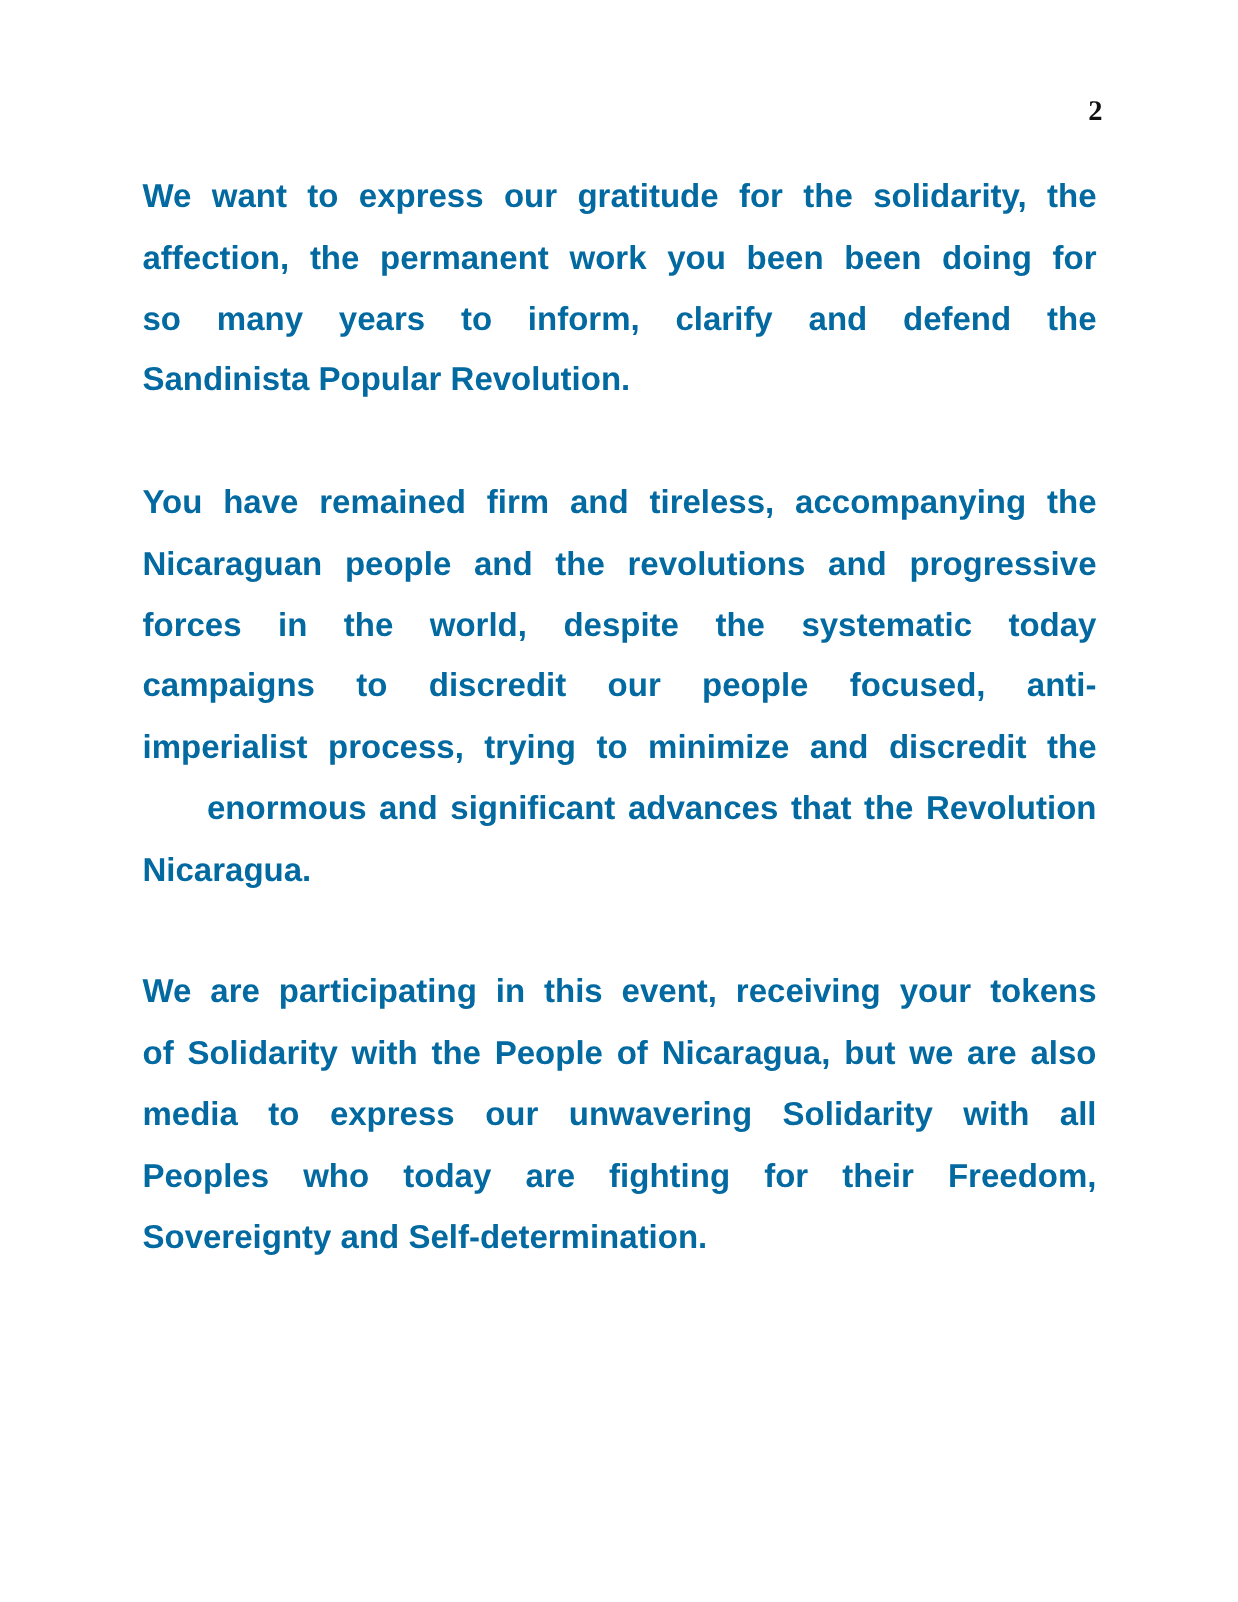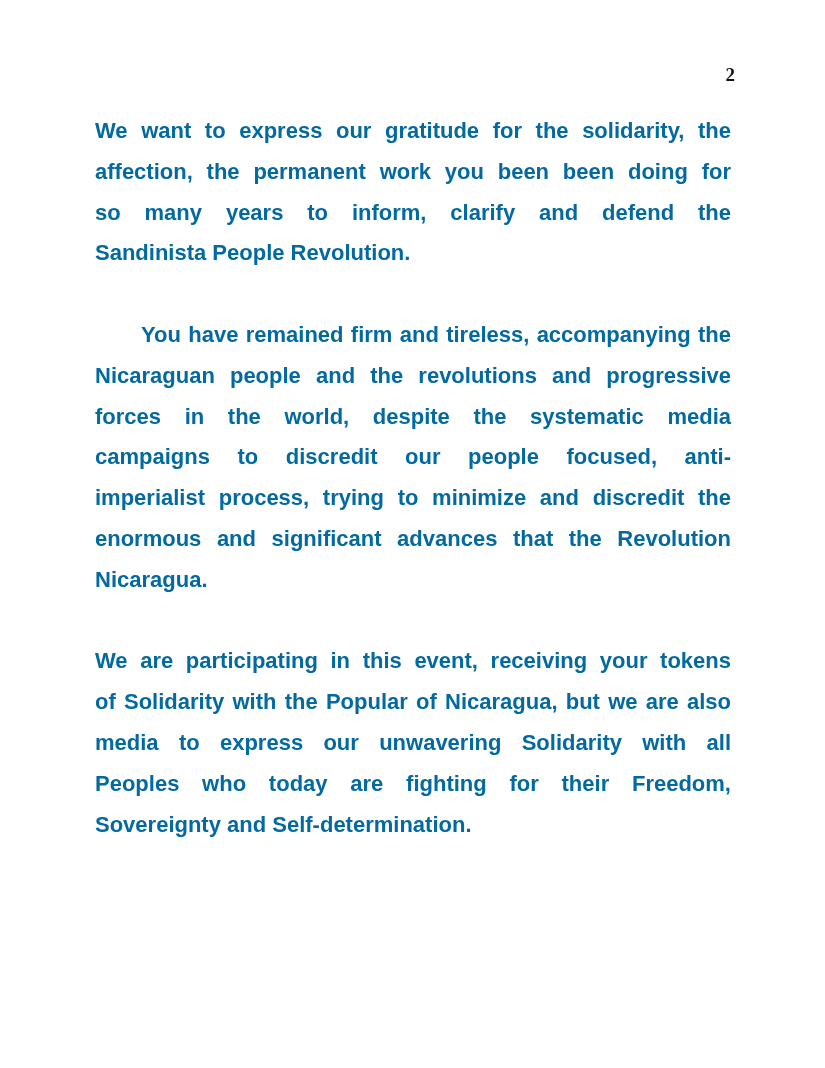--- a/index.html
+++ b/index.html
@@ -76,35 +76,35 @@
 <div id="page">
 
   <div id="page-number">2</div>
 
   <div id="body-text">
 
     <p class="para">
       <span class="jline" style="display: block; white-space: nowrap; word-spacing: 1.17882px;">We want to express our gratitude for the solidarity, the</span>
       <span class="jline" style="display: block; white-space: nowrap; word-spacing: 0.710938px;">affection, the permanent work you been been doing for</span>
       <span class="jline" style="display: block; white-space: nowrap; word-spacing: 11.623px;">so many years to inform, clarify and defend the</span>
-      <span class="jline last">Sandinista People Revolution.</span>
+      <span class="jline last">Sandinista Popular Revolution.</span>
     </p>
 
     <p class="para">
-      <span class="jline" style="display: block; white-space: nowrap; word-spacing: -0.482143px; margin-left: 46px;">You have remained firm and tireless, accompanying the</span>
+      <span class="jline" style="display: block; white-space: nowrap; word-spacing: -0.482143px;">You have remained firm and tireless, accompanying the</span>
       <span class="jline" style="display: block; white-space: nowrap; word-spacing: -0.630208px;">Nicaraguan people and the revolutions and progressive</span>
-      <span class="jline" style="display: block; white-space: nowrap; word-spacing: 10.2076px;">forces in the world, despite the systematic media</span>
+      <span class="jline" style="display: block; white-space: nowrap; word-spacing: 10.2076px;">forces in the world, despite the systematic today</span>
       <span class="jline" style="display: block; white-space: nowrap; word-spacing: 13.0417px;">campaigns to discredit our people focused, anti-</span>
       <span class="jline" style="display: block; white-space: nowrap; word-spacing: -0.732143px;">imperialist process, trying to minimize and discredit the</span>
-      <span class="jline" style="display: block; white-space: nowrap; word-spacing: -0.174479px;">enormous and significant advances that the Revolution</span>
+      <span class="jline" style="display: block; white-space: nowrap; word-spacing: -0.174479px; margin-left: 43px;">enormous and significant advances that the Revolution</span>
       <span class="jline last">Nicaragua.</span>
     </p>
 
     <p class="para">
       <span class="jline" style="display: block; white-space: nowrap; word-spacing: -0.755859px;">We are participating in this event, receiving your tokens</span>
-      <span class="jline tight" style="display: block; white-space: nowrap; word-spacing: -0.429688px;">of Solidarity with the Popular of Nicaragua, but we are also</span>
+      <span class="jline tight" style="display: block; white-space: nowrap; word-spacing: -0.429688px;">of Solidarity with the People of Nicaragua, but we are also</span>
       <span class="jline" style="display: block; white-space: nowrap; word-spacing: 9.25px;">media to express our unwavering Solidarity with all</span>
       <span class="jline" style="display: block; white-space: nowrap; word-spacing: 9.26116px;">Peoples who today are fighting for their Freedom,</span>
       <span class="jline last">Sovereignty and Self-determination.</span>
     </p>
 
   </div>
 </div>
 
 </body></html>

